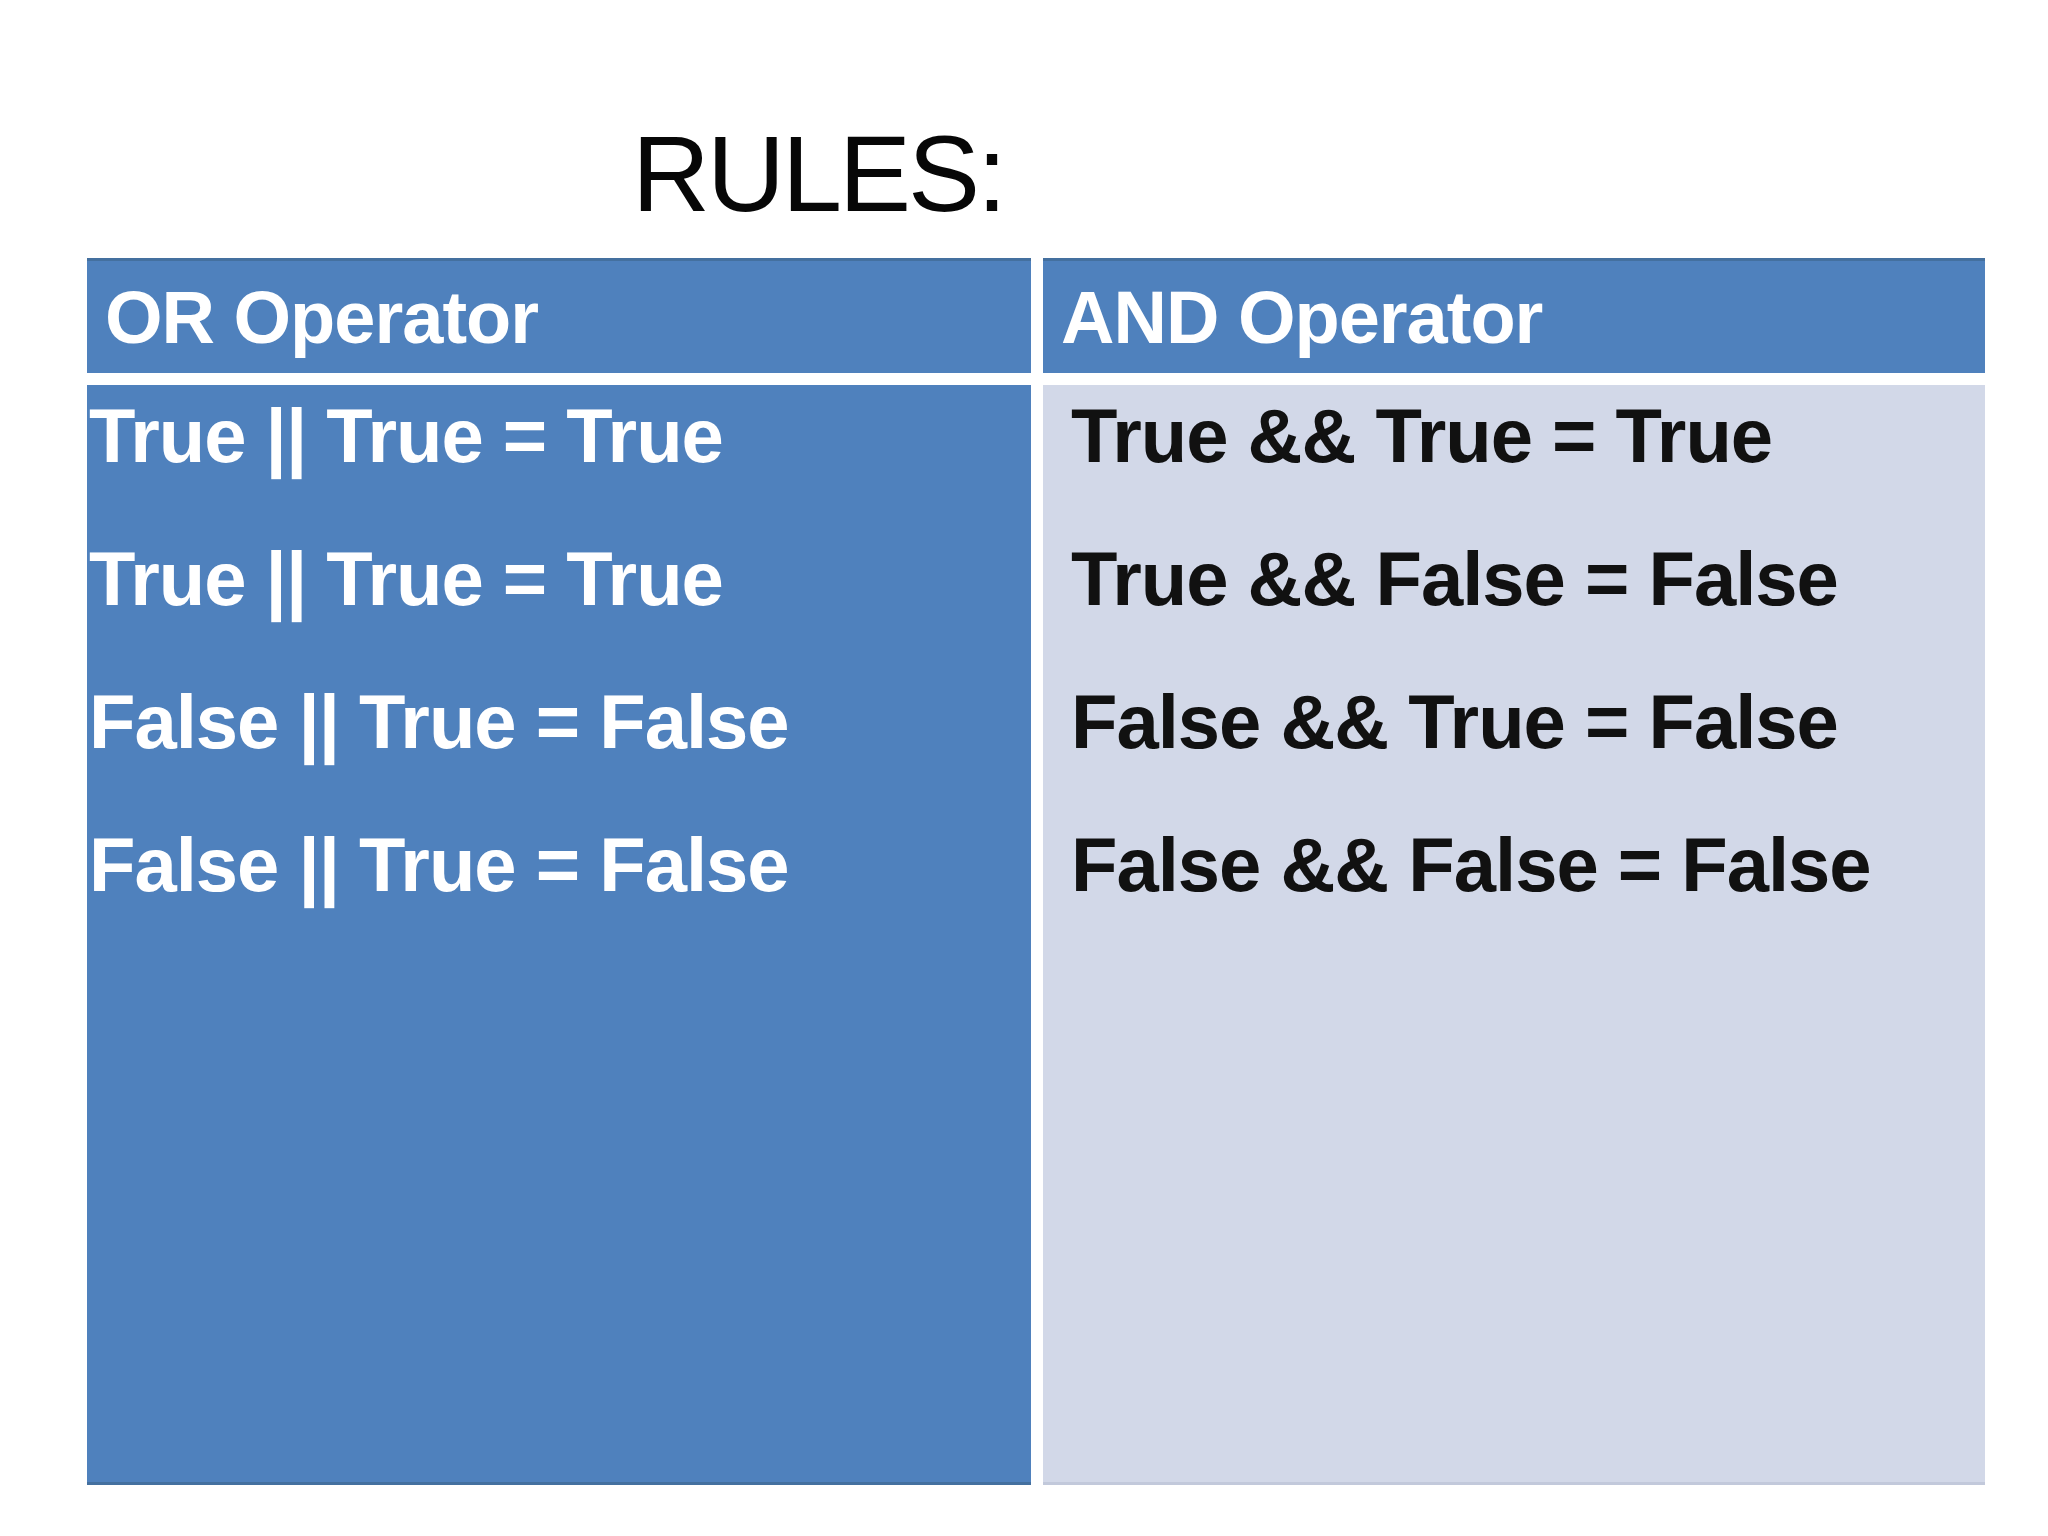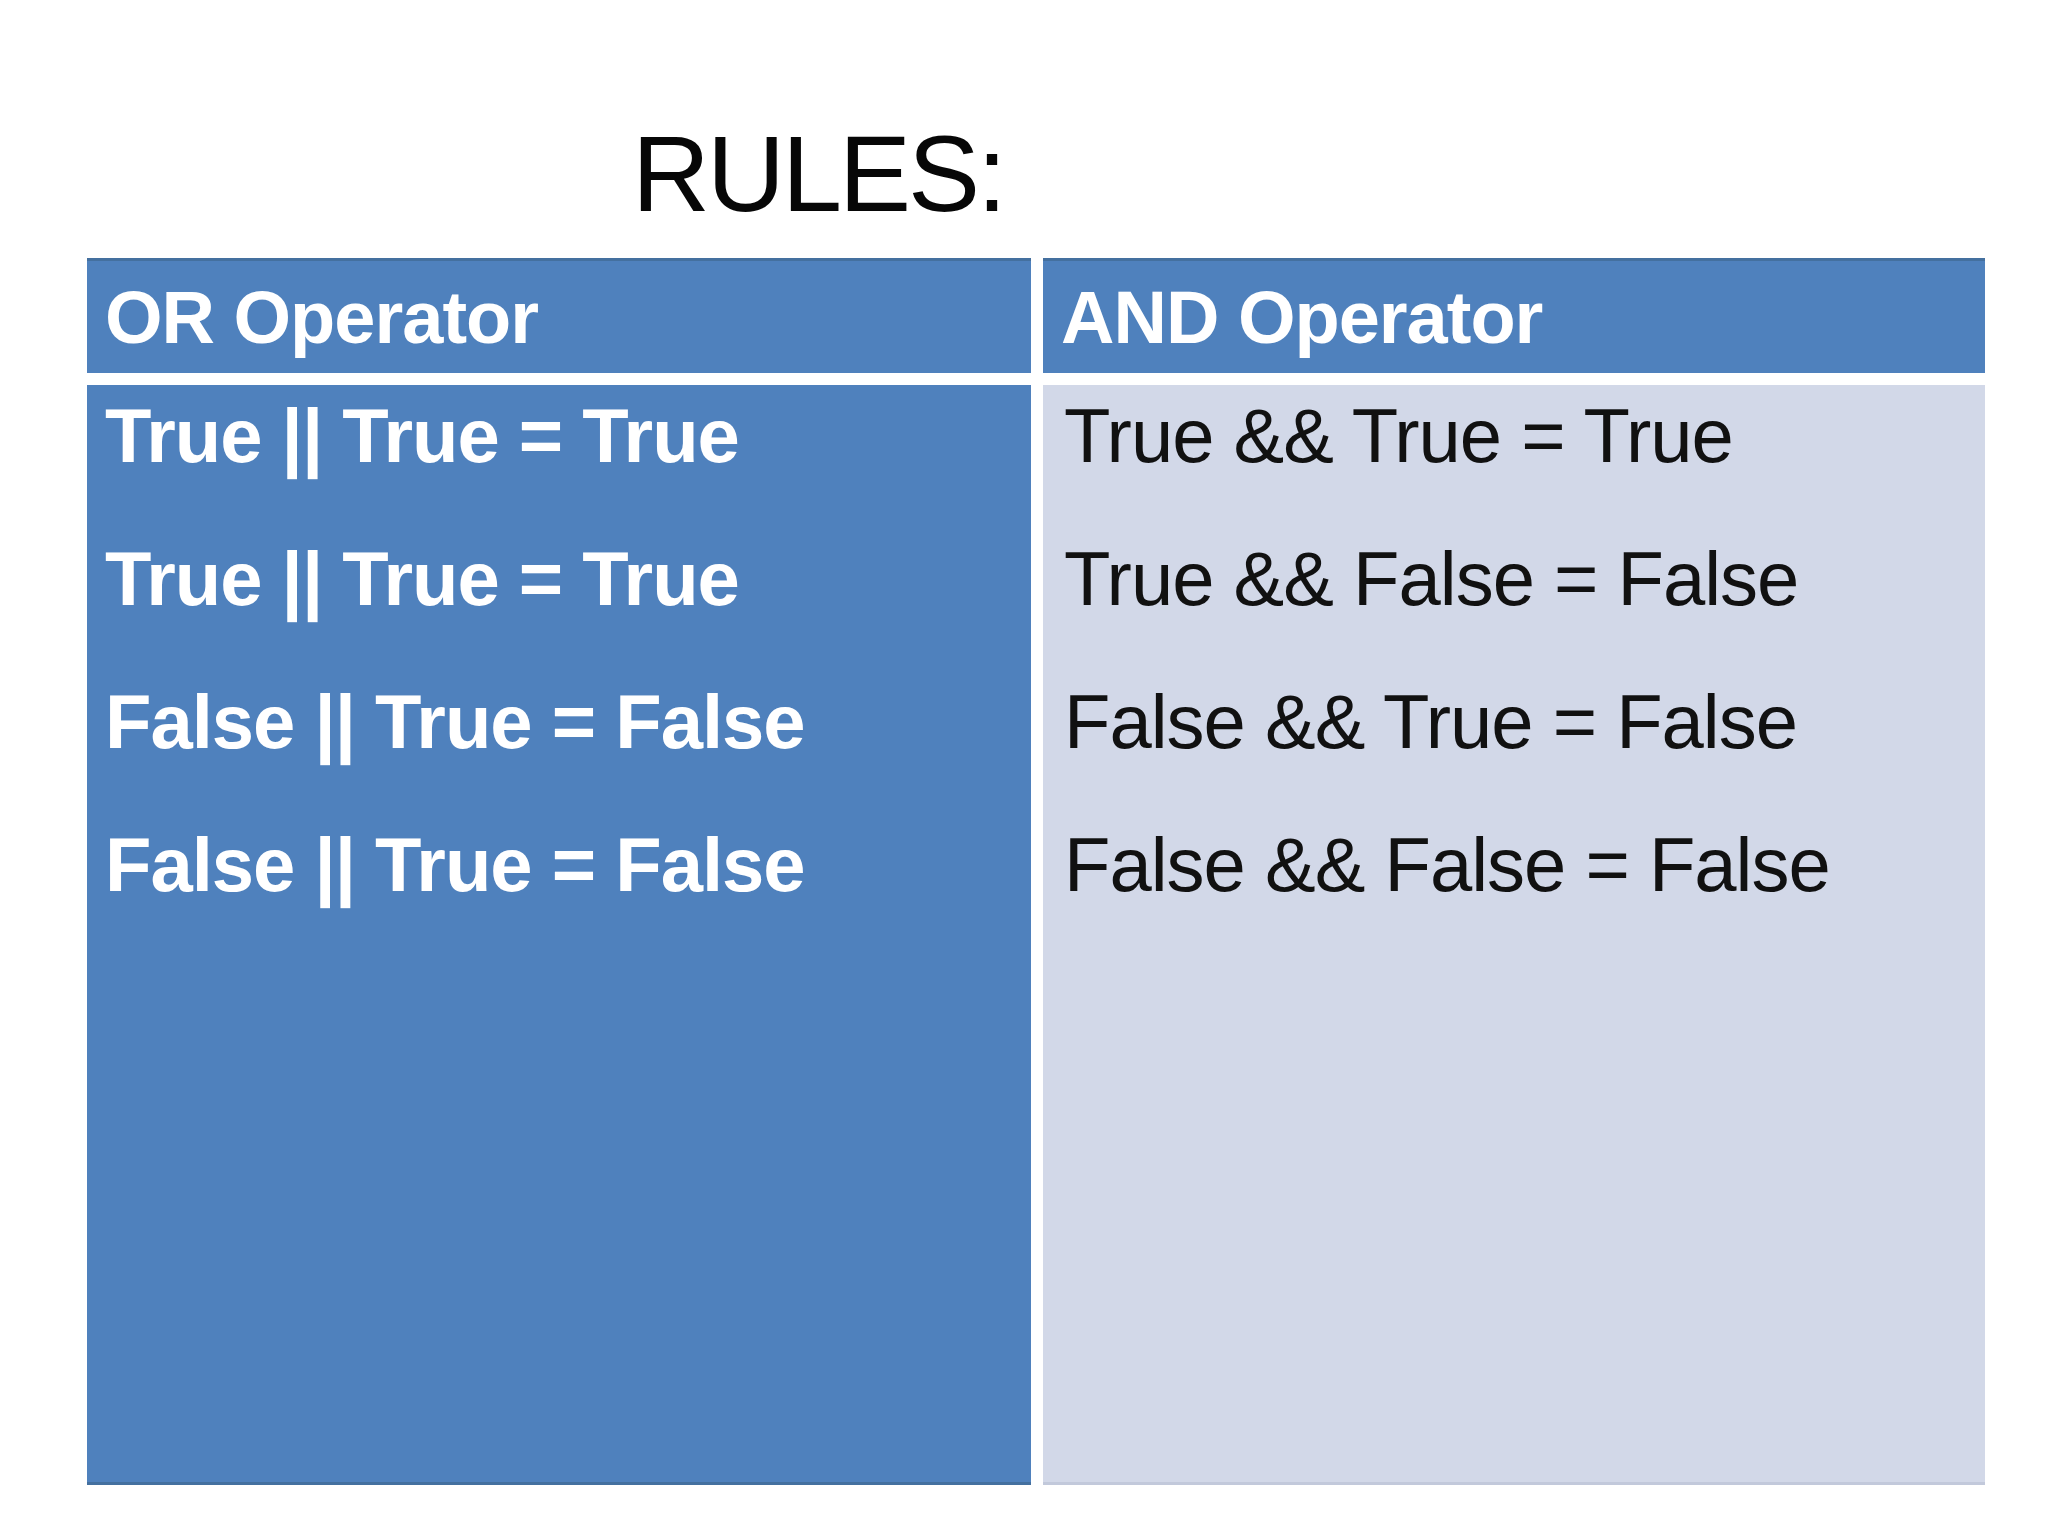--- a/index.html
+++ b/index.html
@@ -70,25 +70,25 @@
   .rule-line {
     height: 143px;
     display: flex;
     align-items: center;
     font-size: 76px;
     letter-spacing: -1px;
     white-space: pre;
   }
   .bcell-or .rule-line {
     font-weight: bold;
-    padding-left: 18px;
+    padding-left: 2px;
   }
   .bcell-and .rule-line {
-    font-weight: 400;
-    padding-left: 21px;
+    font-weight: 700;
+    padding-left: 28px;
   }
 </style>
 </head>
 <body>
 
 <div class="slide-title">RULES:</div>
 
 <div class="rules-table">
 
   <div class="cell hcell">

